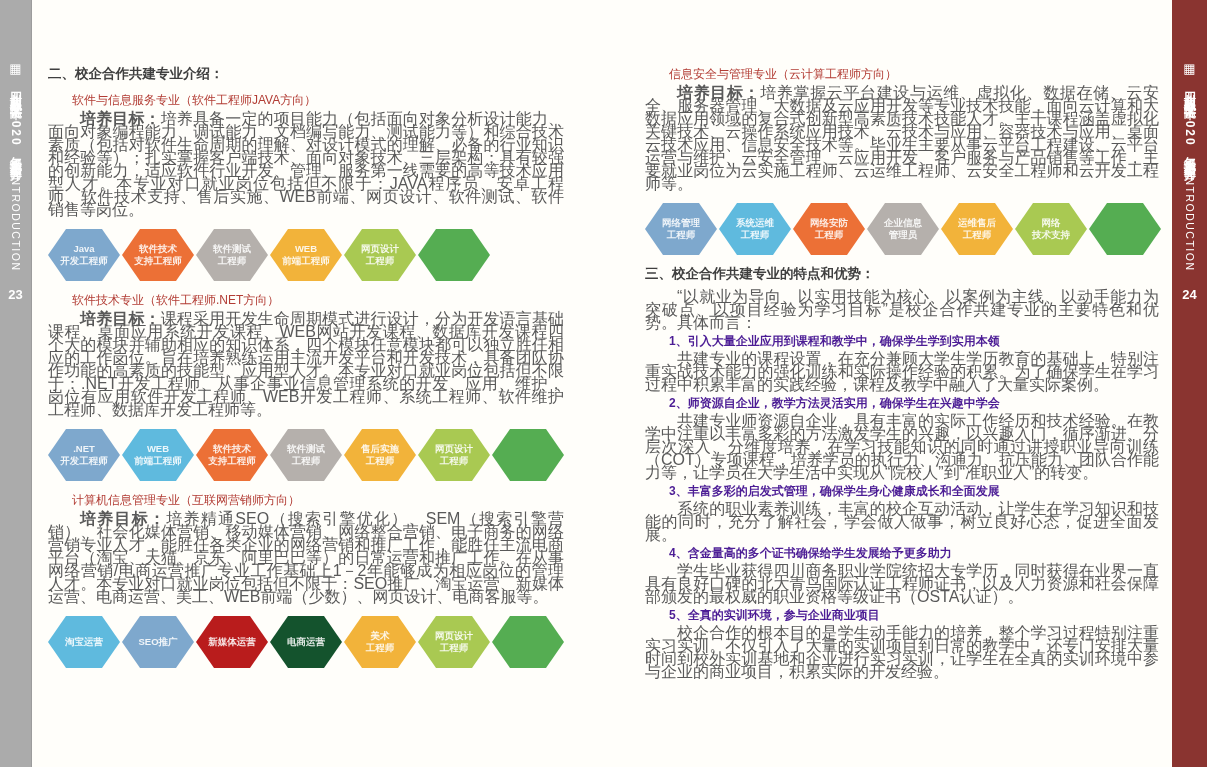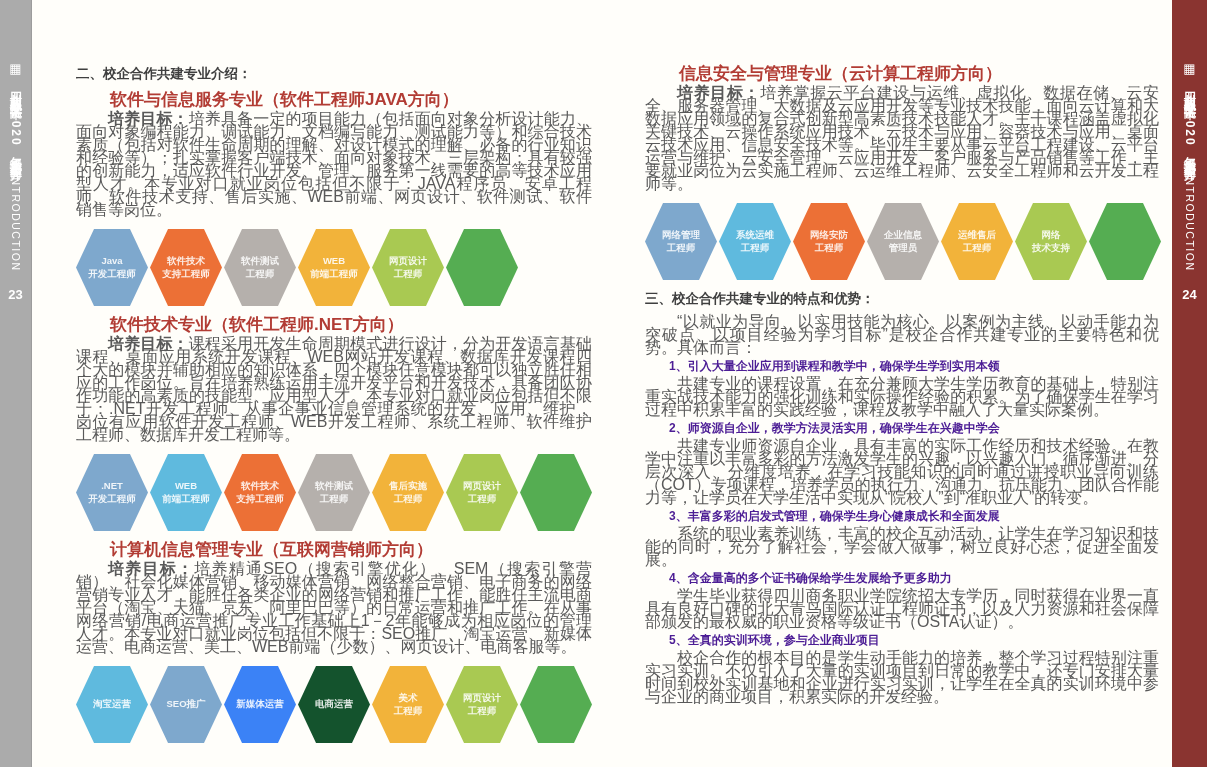--- a/index.html
+++ b/index.html
@@ -13,31 +13,31 @@
   .strip{position:absolute;top:0;bottom:0;display:flex;flex-direction:column;align-items:center;}
   .strip-left{left:0;width:31px;background:#ababab;border-right:1px solid #9c9c9c;}
   .strip-right{right:0;width:35px;background:#8a3430;}
   .strip .inner{display:flex;flex-direction:column;align-items:center;margin-top:62px;}
   .logo-glyph{color:#fff;font-size:13px;line-height:14px;margin-bottom:6px;}
   .v-cn{writing-mode:vertical-rl;color:#fff;font-size:12px;font-weight:bold;letter-spacing:2px;}
   .v-en{writing-mode:vertical-rl;color:#fff;font-size:10.5px;letter-spacing:1.5px;margin-top:12px;}
   .pagenum{color:#fff;font-size:13px;font-weight:bold;margin-top:16px;}
   
   .page-col{position:absolute;top:64px;}
-  .page-col.left{left:76px;width:516px;}
+  .page-col.left{left:48px;width:516px;}
   .page-col.right{left:645px;width:514px;}
   .sec-title{font-weight:bold;color:#3f3f3f;font-size:13.5px;line-height:20px;margin:0 0 6px 0;}
-  .major-title{font-weight:bold;color:#b23c34;font-size:17px;line-height:20px;text-indent:2em;margin:2px 0 2px 0;}
+  .major-title{font-weight:normal;color:#b23c34;font-size:12px;line-height:20px;text-indent:2em;margin:2px 0 2px 0;}
   p.body{font-size:16px;line-height:13px;text-align:justify;text-indent:2em;margin:0;color:#595959;}
   p.body b{color:#595959;}
   .pt-head{font-weight:bold;color:#4c1d95;font-size:12px;line-height:20px;text-indent:2em;margin:2px 0 1px 0;}
   
   .hexrow{display:flex;gap:2px;margin:13px 0 9px 0;}
   .hex{
-    width:72px;height:77px;flex:0 0 auto;
+    width:72px;height:52px;flex:0 0 auto;
     clip-path:polygon(25% 0,75% 0,100% 50%,75% 100%,25% 100%,0 50%);
     display:flex;flex-direction:column;align-items:center;justify-content:center;
     color:rgba(255,255,255,.88);font-size:9.5px;font-weight:bold;text-align:center;line-height:12.5px;
   }
 </style>
 </head>
 <body>
 
 <div class="strip strip-left">
   <div class="inner">
@@ -118,21 +118,21 @@
 
   <h3 class="major-title">计算机信息管理专业（互联网营销师方向）</h3>
   <p class="body"><b>培养目标：</b><span>培养精通SEO（搜索引擎优化）、SEM（搜索引擎营销）、社会化媒体营销、移动媒体营销、网络整合营销、电子商务的网络营销专业人才，能胜任各类企业的网络营销和推广工作，能胜任主流电商平台（淘宝、天猫、京东、阿里巴巴等）的日常运营和推广工作。在从事网络营销/电商运营推广专业工作基础上1－2年能够成为相应岗位的管理人才。本专业对口就业岗位包括但不限于：SEO推广、淘宝运营、新媒体运营、电商运营、美工、WEB前端（少数）、网页设计、电商客服等。</span></p>
   <div class="hexrow">
       <div class="hex" style="background: rgb(95, 186, 222);">
         <span>淘宝运营</span>
       </div>
       <div class="hex" style="background: rgb(126, 168, 205);">
         <span>SEO推广</span>
       </div>
-      <div class="hex" style="background: #3b82f6;">
+      <div class="hex" style="background: #b91c1c;">
         <span>新媒体运营</span>
       </div>
       <div class="hex" style="background: #14532d;">
         <span>电商运营</span>
       </div>
       <div class="hex" style="background: rgb(242, 179, 58);">
         <span>美术</span>
         <span>工程师</span>
       </div>
       <div class="hex" style="background: rgb(169, 201, 82);">

